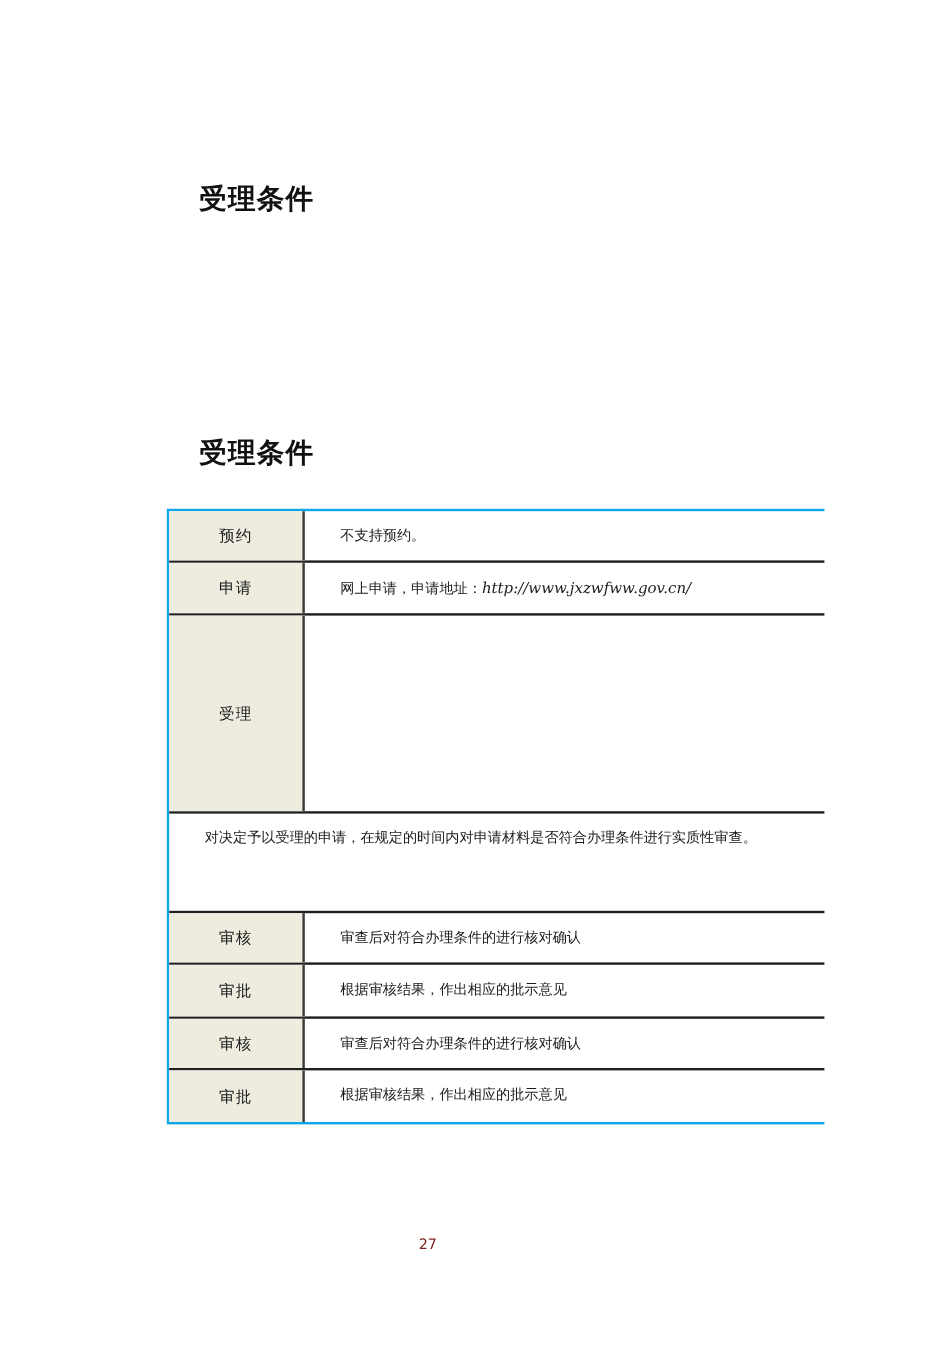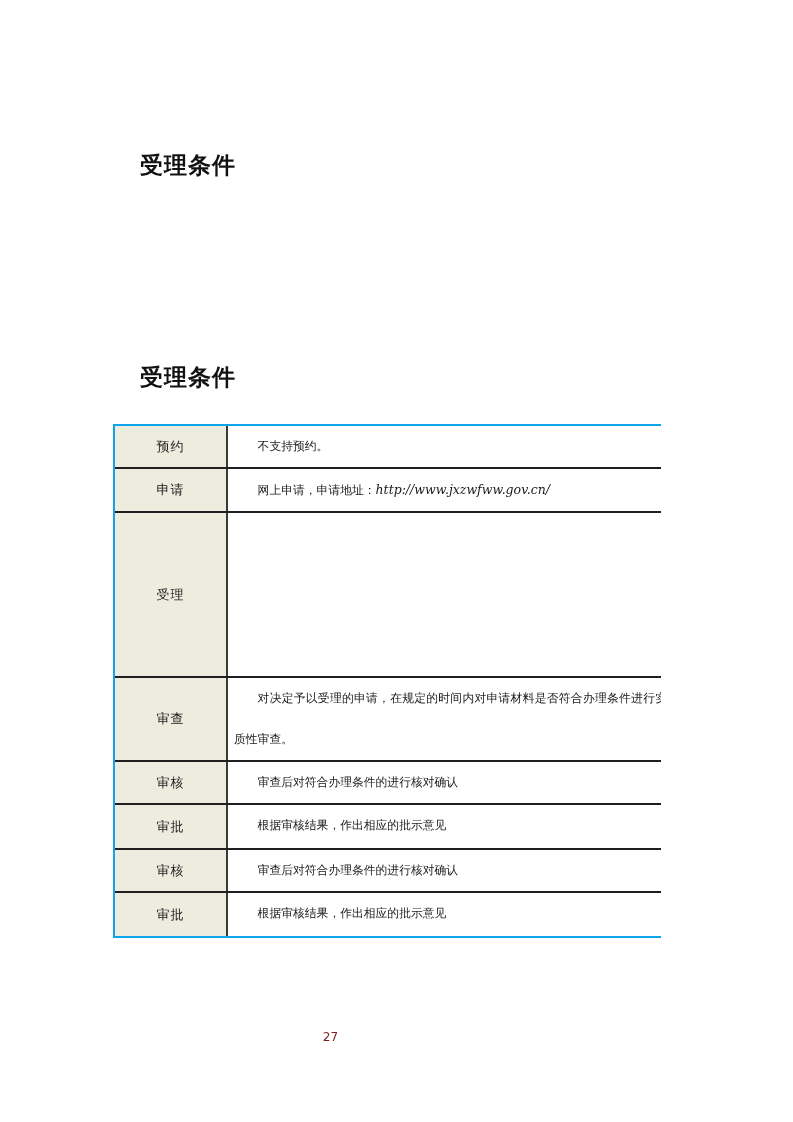--- a/index.html
+++ b/index.html
@@ -8,20 +8,21 @@
     background: #ffffff;
   }
   .page {
     position: relative;
     width: 661px;
     height: 1122px;
     background: #ffffff;
     font-family: "Liberation Serif", "DejaVu Serif", serif;
     color: #1a1a1a;
     overflow: hidden;
+    margin-left: 26px;
   }
   .section-title {
     position: absolute;
     left: 140px;
     margin: 0;
     font-size: 23px;
     font-weight: bold;
     letter-spacing: 1px;
     color: #111111;
   }
@@ -135,21 +136,20 @@
       <div class="cell-text">
         <p><span>网上申请，申请地址：</span><span class="url-text">http://www.jxzwfww.gov.cn/</span></p>
       </div>
     </div>
 
     <div class="flow-row">
       <div class="cell-label">受理</div>
     </div>
 
     <div class="flow-row">
-      <div class="cell-label">审查</div>
       <div class="cell-text">
         <p>对决定予以受理的申请，在规定的时间内对申请材料是否符合办理条件进行实质性审查。</p>
       </div>
     </div>
 
     <div class="flow-row">
       <div class="cell-label">审核</div>
       <div class="cell-text">
         <p>审查后对符合办理条件的进行核对确认</p>
       </div>

